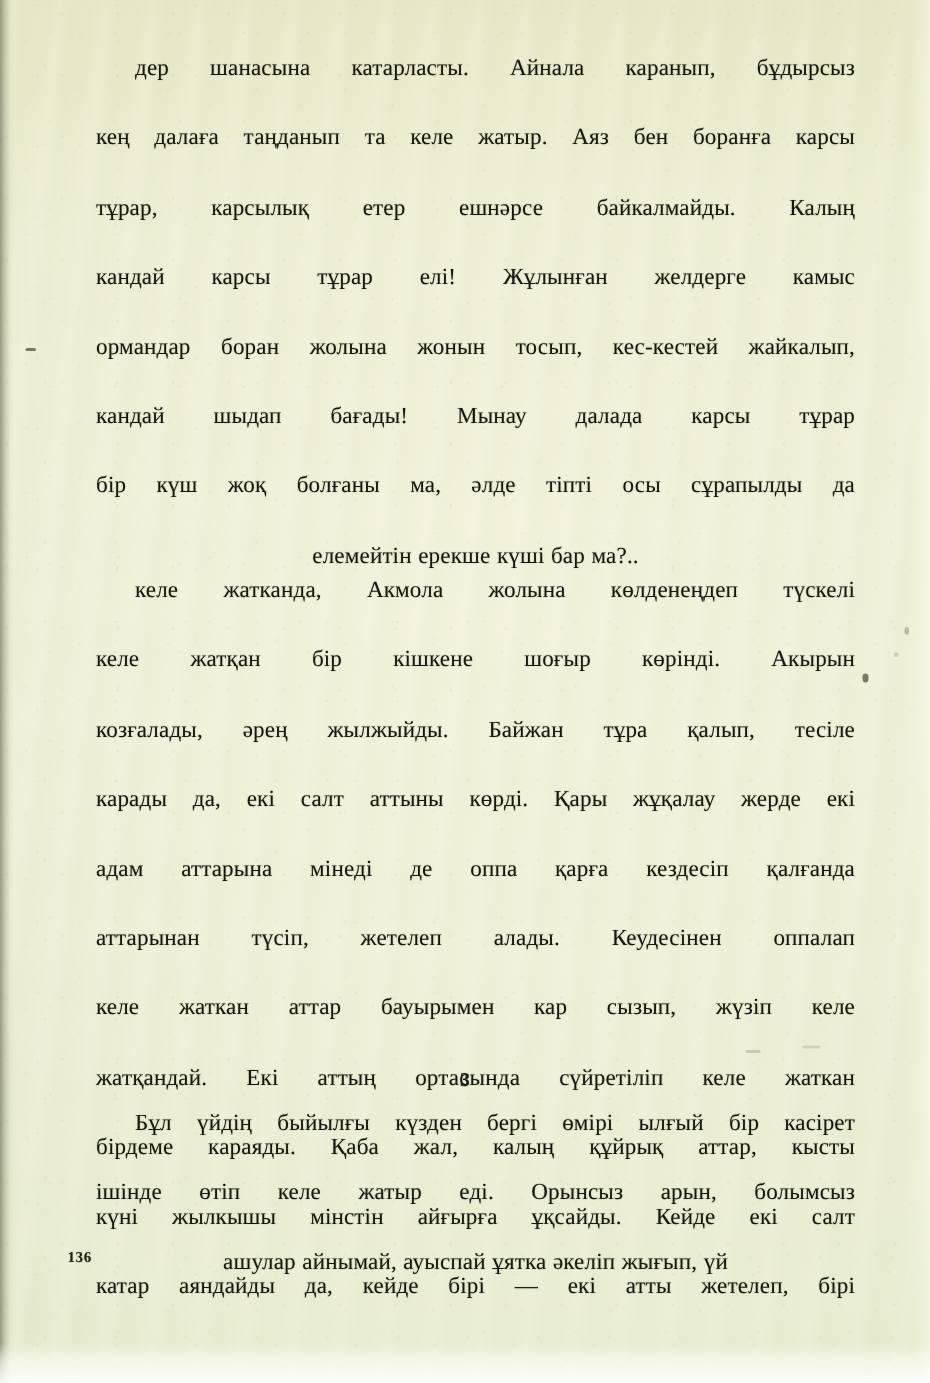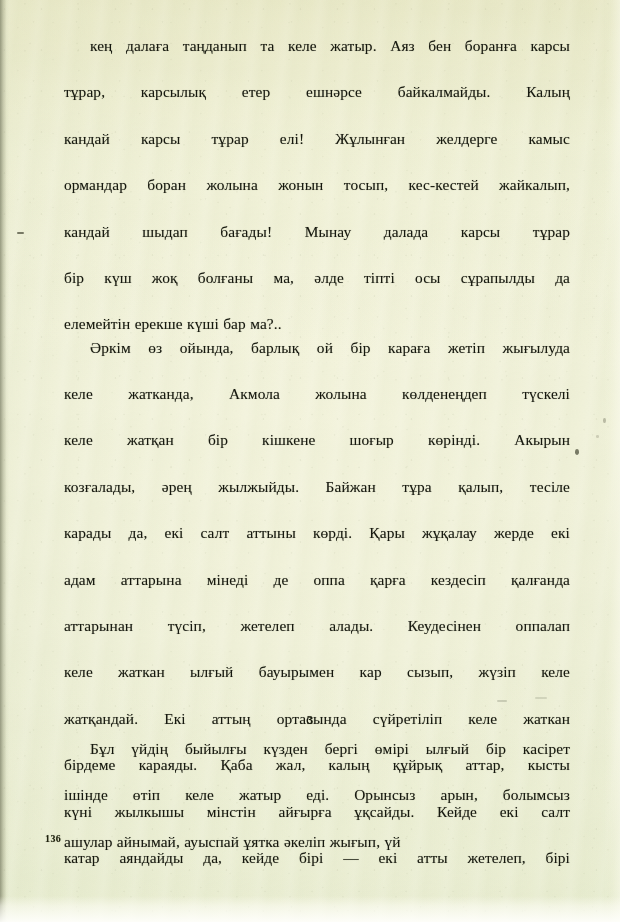--- a/index.html
+++ b/index.html
@@ -137,21 +137,21 @@
   
   p.para > span.l {
     display: block;
     text-align: justify;
     text-indent: 0;
   }
   p.para > span.l:first-child {
     text-indent: 26px;
   }
   p.para > span.l.last {
-    text-align: left;
+    text-align: center;
   }
   
   p.para > span.l::after {
     content: "";
     display: inline-block;
     width: 100%;
     height: 0;
   }
   p.para > span.l.last::after {
     display: none;
@@ -223,38 +223,38 @@
 
 <div id="page">
 
   <div id="paper-field"></div>
   <div id="paper-warm"></div>
   <div id="paper-mottle"></div>
 
   <div id="text-block">
 
     <p class="para cont">
+      <span class="l">дер шанасына катарласты. Айнала каранып, бұдырсыз</span>
       <span class="l">кең далаға таңданып та келе жатыр. Аяз бен боранға карсы</span>
       <span class="l">тұрар, карсылық етер ешнәрсе байкалмайды. Калың</span>
       <span class="l">кандай карсы тұрар елі! Жұлынған желдерге камыс</span>
       <span class="l">ормандар боран жолына жонын тосып, кес-кестей жайкалып,</span>
       <span class="l">кандай шыдап бағады! Мынау далада карсы тұрар</span>
       <span class="l">бір күш жоқ болғаны ма, әлде тіпті осы сұрапылды да</span>
       <span class="l last">елемейтін ерекше күші бар ма?..</span>
     </p>
 
     <p class="para">
-      <span class="l">Әркім өз ойында, барлық ой бір караға жетіп жығылуда</span>
       <span class="l">келе жатканда, Акмола жолына көлденеңдеп түскелі</span>
       <span class="l">келе жатқан бір кішкене шоғыр көрінді. Акырын</span>
       <span class="l">козғалады, әрең жылжыйды. Байжан тұра қалып, тесіле</span>
       <span class="l">карады да, екі салт аттыны көрді. Қары жұқалау жерде екі</span>
       <span class="l">адам аттарына мінеді де оппа қарға кездесіп қалғанда</span>
       <span class="l">аттарынан түсіп, жетелеп алады. Кеудесінен оппалап</span>
-      <span class="l">келе жаткан ылғый бауырымен кар сызып, жүзіп келе</span>
+      <span class="l">келе жаткан аттар бауырымен кар сызып, жүзіп келе</span>
       <span class="l">жатқандай. Екі аттың ортасында сүйретіліп келе жаткан</span>
       <span class="l">бірдеме караяды. Қаба жал, калың құйрық аттар, кысты</span>
       <span class="l">күні жылкышы мінстін айғырға ұқсайды. Кейде екі салт</span>
       <span class="l">катар аяндайды да, кейде бірі — екі атты жетелеп, бірі</span>
 
     </p>
 
   </div>
 
   <div id="section-break">3</div>

